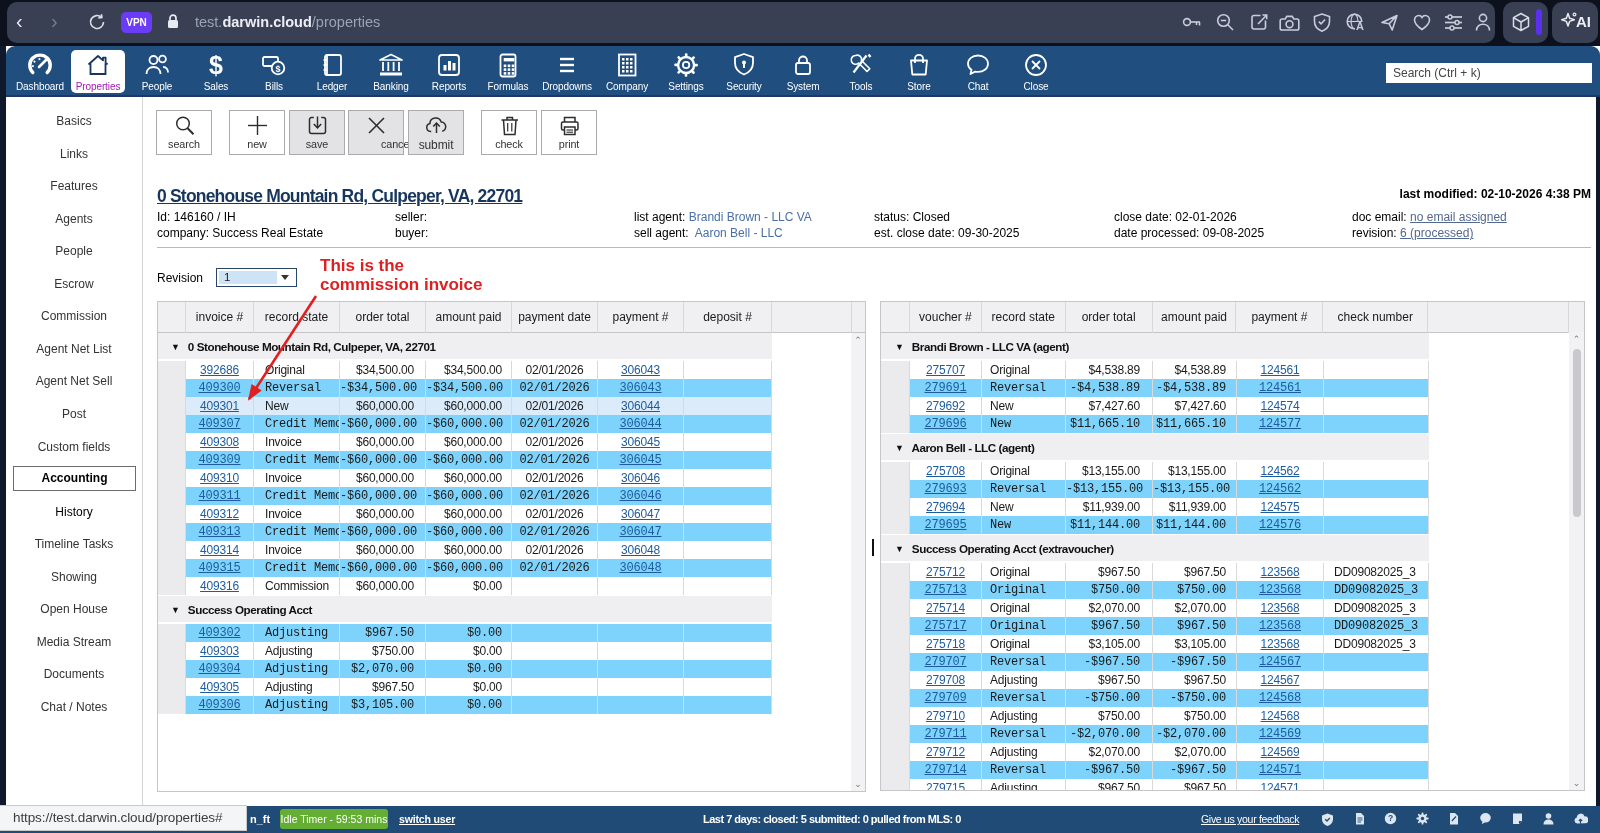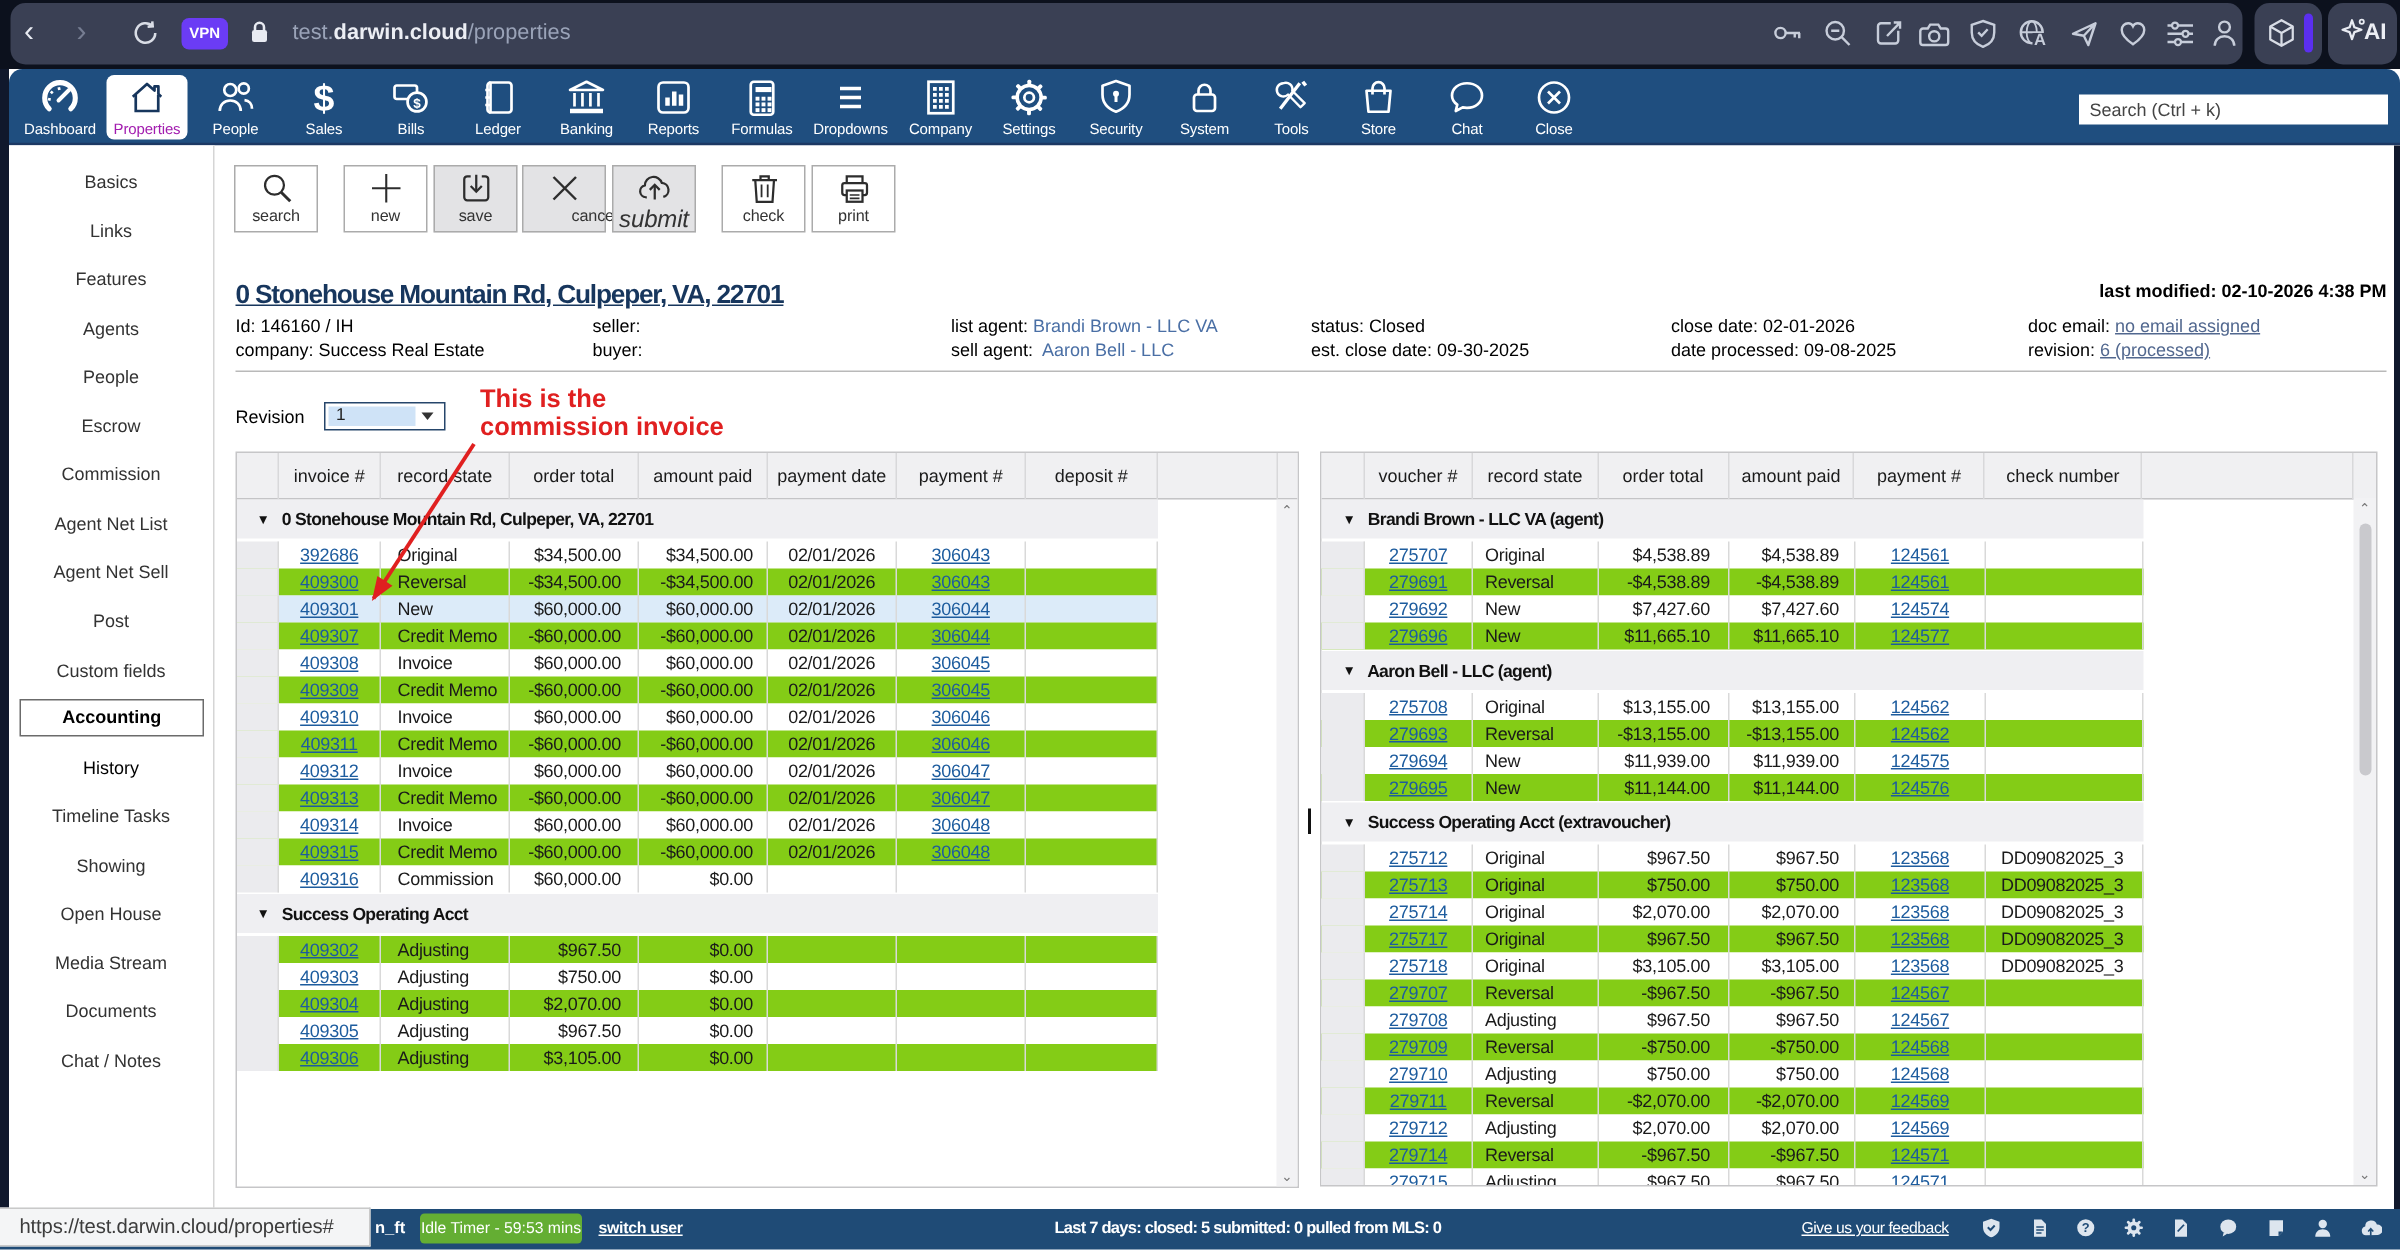--- a/index.html
+++ b/index.html
@@ -4,21 +4,21 @@
 * { margin:0; padding:0; box-sizing:border-box; }
 html,body { width:1600px; height:833px; overflow:hidden; background:#fff;
   font-family:"Liberation Sans", sans-serif; }
 .abs { position:absolute; }
 a, .lnk { color:#1d5c9e; text-decoration:underline; }
 .row { display:flex; height:18px; line-height:18px; font-size:12px; color:#1a1a1a; letter-spacing:-0.2px; }
 .row > div { border-right:1px solid #d9d9d9; height:18px; overflow:hidden; white-space:nowrap; }
 .grp { height:26px; line-height:27px; background:#efeff2; font-size:11.7px; font-weight:bold; color:#111; white-space:nowrap; letter-spacing:-0.45px; margin-bottom:2px; }
 .gm { margin-top:1px; }
 .gw { background:#fff; }
-.gg { background:#84cc16; }
+.gg { background:#7dd3fc;font-family:Liberation Mono, monospace; }
 .gutter { background:#ebebee; }
 .tri { display:inline-block; font-size:9px; vertical-align:1px; }
 .hcell { font-size:12px; color:#1b1b1b; text-align:center; line-height:31px; height:31px;
   border-right:1px solid #d8d8da; overflow:hidden; white-space:nowrap; }
 
 </style></head><body>
 <div class="abs" style="left:0;top:0;width:1600px;height:46px;background:#0c111d;"></div>
 <div class="abs" style="left:7px;top:2px;width:1488px;height:41px;background:#3a4054;border-radius:10px;"></div>
 <div class="abs" style="left:1503px;top:2px;width:45px;height:41px;background:#3a4054;border-radius:10px;"></div>
 <div class="abs" style="left:1552px;top:2px;width:46px;height:41px;background:#3a4054;border-radius:10px;"></div>
@@ -314,21 +314,21 @@
         <line x1="19" y1="4" x2="4" y2="19" stroke="#2d2d2d" stroke-width="1.6"></line>
       </svg></div>
     <div style="font-size:10.8px;color:#333;margin-top:0px;letter-spacing:-0.1px;margin-left:32px;">cancel</div>
   </div>
 <div class="abs" style="left:408px;top:110px;width:56px;height:45px;background:#e3e3e5;border:1px solid #ababab;text-align:center;">
     <div style="margin-top:3px;height:24px;"><svg width="23" height="23" viewBox="0 0 23 23" style="">
         <path d="M6.2 17.5 H5.5 a4 4 0 0 1 -.6 -7.9 5.8 5.8 0 0 1 11.3-1.7 4.8 4.8 0 0 1 1 9.4" fill="none" stroke="#2d2d2d" stroke-width="1.5"></path>
         <line x1="11.5" y1="9.5" x2="11.5" y2="19" stroke="#2d2d2d" stroke-width="1.5"></line>
         <path d="M8.2 12.6 l3.3-3.4 3.3 3.4" fill="none" stroke="#2d2d2d" stroke-width="1.5"></path>
       </svg></div>
-    <div style="font-size:16px;color:#333;margin-top:0px;letter-spacing:-0.1px;font-style:italic;">submit</div>
+    <div style="font-size:12px;color:#333;margin-top:0px;letter-spacing:-0.1px;">submit</div>
   </div>
 <div class="abs" style="left:481px;top:110px;width:56px;height:45px;background:#fff;border:1px solid #ababab;text-align:center;">
     <div style="margin-top:3px;height:24px;"><svg width="23" height="23" viewBox="0 0 23 23" style="">
         <line x1="3.5" y1="6" x2="20" y2="6" stroke="#2d2d2d" stroke-width="1.5"></line>
         <path d="M5.5 6 l1 14.5 h10.5 L18 6" fill="none" stroke="#2d2d2d" stroke-width="1.5"></path>
         <path d="M9 6 V3.5 h5.5 V6" fill="none" stroke="#2d2d2d" stroke-width="1.5"></path>
         <line x1="9.7" y1="9" x2="9.7" y2="17.5" stroke="#2d2d2d" stroke-width="1.2"></line>
         <line x1="13.8" y1="9" x2="13.8" y2="17.5" stroke="#2d2d2d" stroke-width="1.2"></line>
       </svg></div>
     <div style="font-size:10.8px;color:#333;margin-top:0px;letter-spacing:-0.1px;">check</div>

